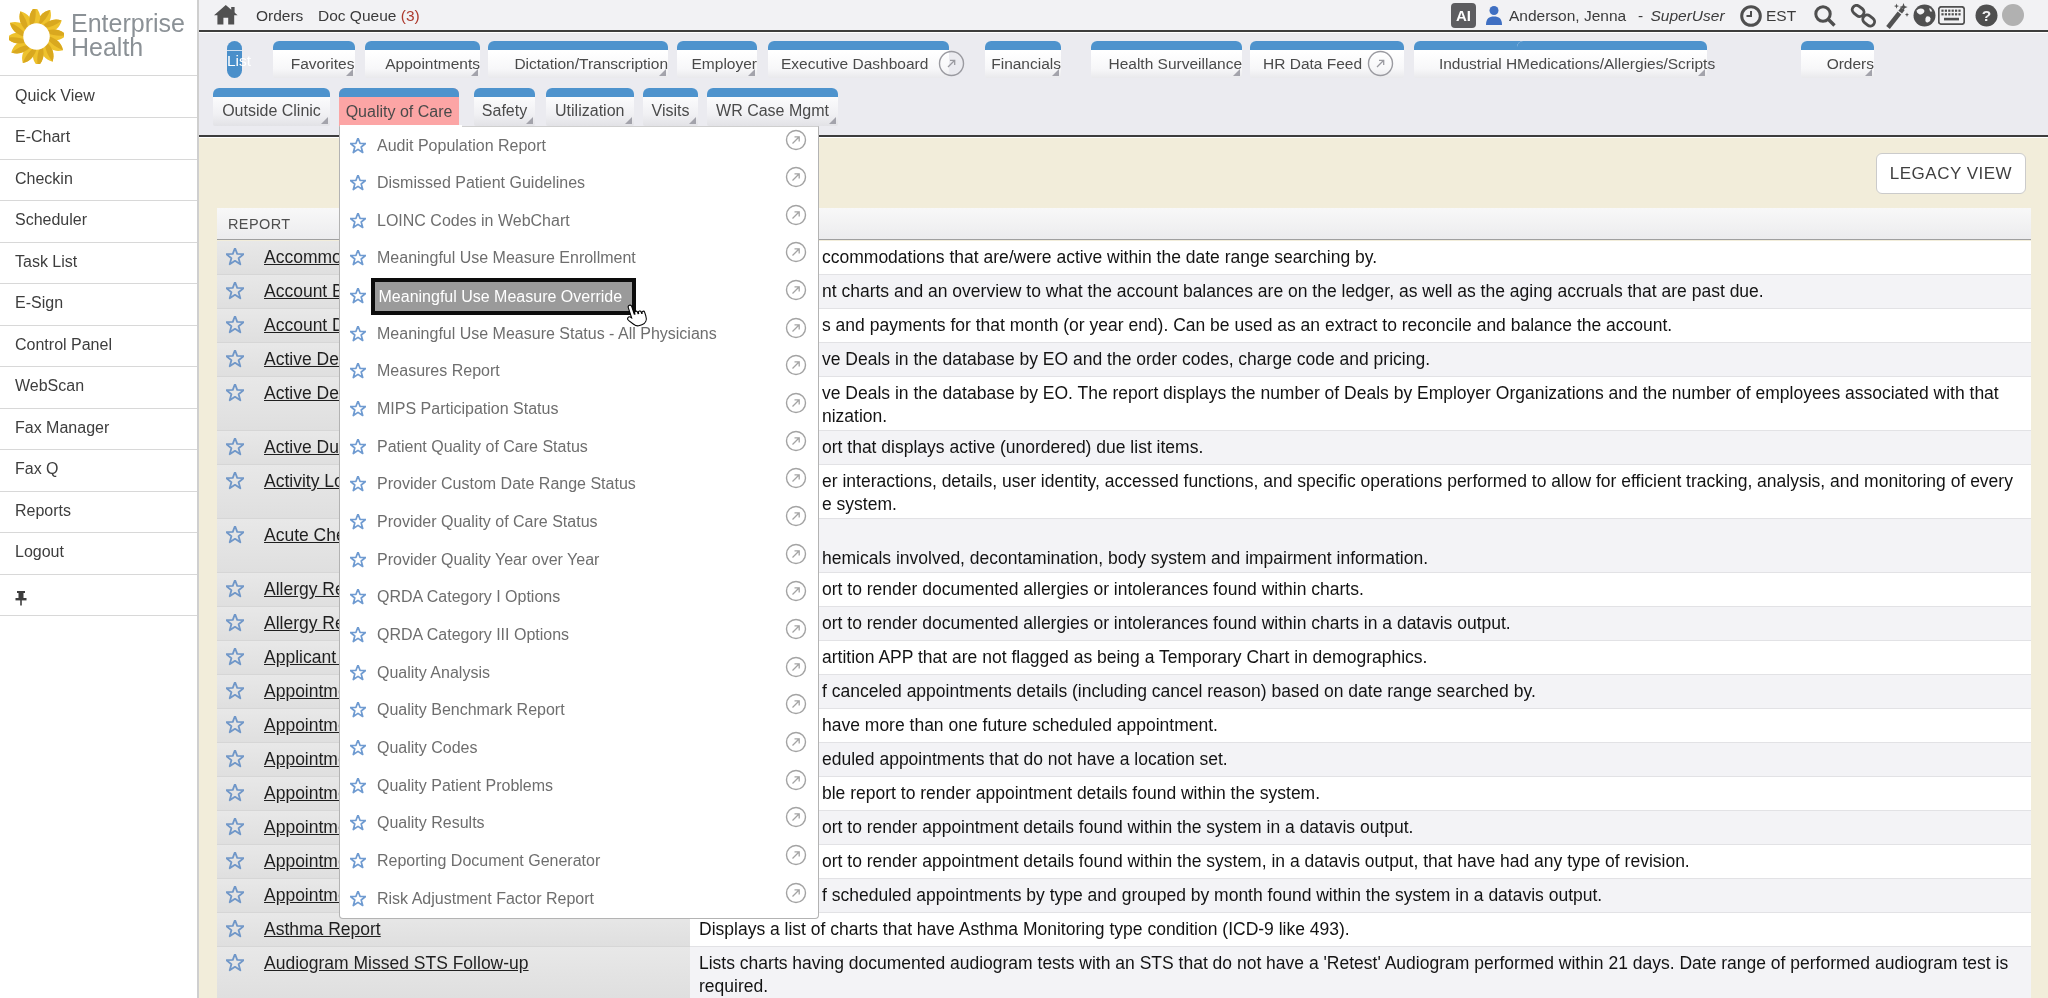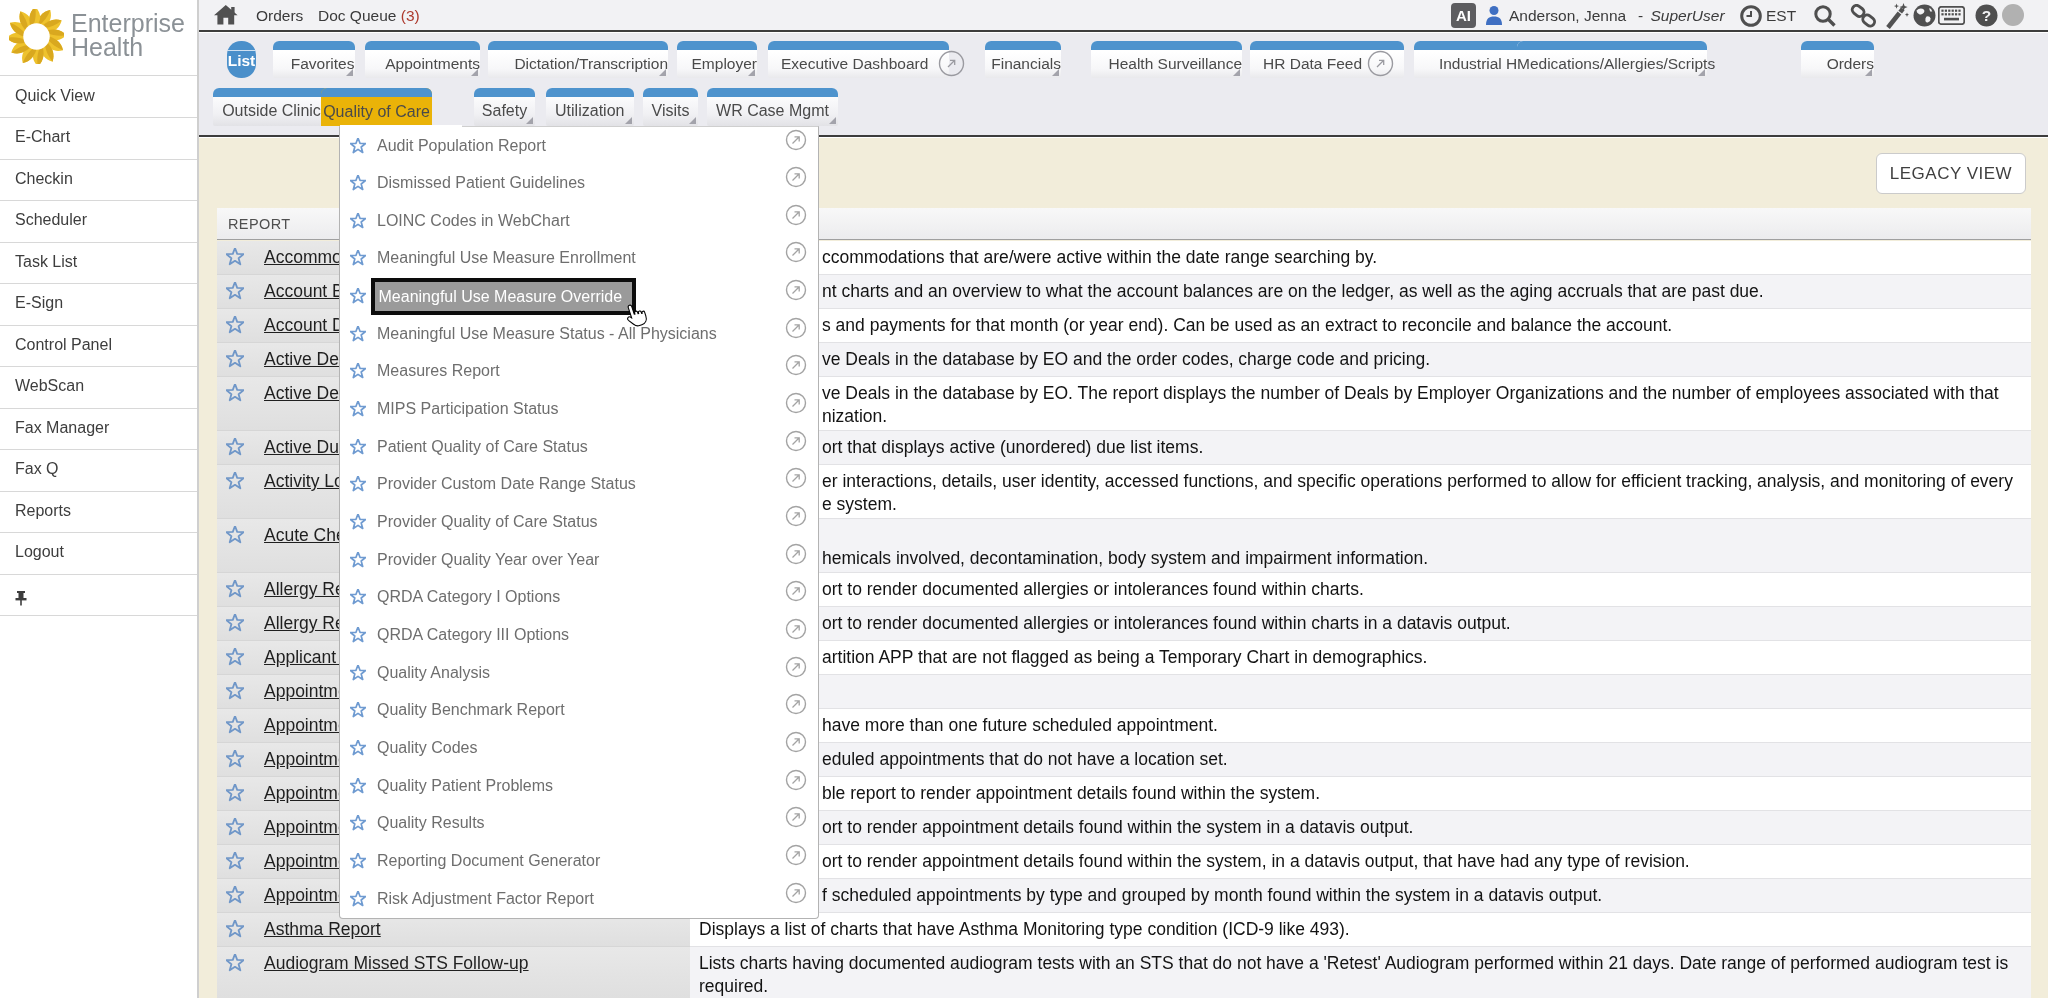--- a/index.html
+++ b/index.html
@@ -75,21 +75,21 @@
         <rect x="20.4" y="7.2" width="2.2" height="2.2"></rect>
         <rect x="6" y="11.8" width="15" height="2.6"></rect>
       </g>
     </svg>
 <svg class="abs" style="left:1975px;top:4px" width="23" height="23" viewBox="0 0 23 23">
       <circle cx="11.5" cy="11.5" r="11" fill="#4f4f4f"></circle>
       <text x="11.5" y="16.8" text-anchor="middle" font-family="Liberation Sans" font-size="15.5" font-weight="bold" fill="#f2f2f4">?</text>
     </svg>
 <div class="abs" style="left:2002px;top:4px;width:22px;height:22px;border-radius:50%;background:#b1b1b1"></div>
 <div class="abs" style="left:199px;top:33px;width:1849px;height:102px;background:#ebebf0;border-bottom:2px solid #3d3d3d"></div>
-<div class="abs" style="left:227px;top:41px;width:29px;height:37px;border-radius:14px;background:#4a8fca;color:#fff;font-weight:bold;font-size:15.5px;text-align:center;line-height:40px">List<div style="position:absolute;left:0;top:8.5px;width:100%;height:1.5px;background:#cfe0f0"></div></div>
+<div class="abs" style="left:227px;top:41px;width:15px;height:37px;border-radius:14px;background:#4a8fca;color:#fff;font-weight:normal;font-size:15.5px;text-align:center;line-height:40px">List<div style="position:absolute;left:0;top:8.5px;width:100%;height:1.5px;background:#cfe0f0"></div></div>
 <div class="tab1" style="left:272.5px;width:82px">
       <div class="cap"></div>
       <div class="lbl">Favorites</div>
       <div class="tri"></div>
     </div>
 <div class="tab1" style="left:365px;width:115px">
       <div class="cap"></div>
       <div class="lbl">Appointments</div>
       <div class="tri"></div>
     </div>
@@ -142,21 +142,21 @@
 <div class="tab1" style="left:1801px;width:73px">
       <div class="cap"></div>
       <div class="lbl">Orders</div>
       <div class="tri"></div>
     </div>
 <div class="tab2" style="left:213px;width:117px">
       <div class="cap"></div>
       <div class="lbl">Outside Clinic</div>
       <div class="tri"></div>
     </div>
-<div class="abs" style="left:321px;top:88px;width:111px;height:38px;border-radius:6px 6px 0 0;background:#eab308;z-index:30">
+<div class="abs" style="left:339px;top:88px;width:120px;height:38px;border-radius:6px 6px 0 0;background:#fca5a5;z-index:30">
       <div class="cap" style="position:absolute;left:0;top:0;width:100%;height:8.5px;background:#4e93cd;border-radius:6px 6px 0 0"></div>
       <div style="position:absolute;left:0;top:8.5px;width:100%;height:29px;line-height:29px;text-align:center;font-size:16px;color:#4a4a4a">Quality of Care</div>
     </div>
 <div class="tab2" style="left:474px;width:61px">
       <div class="cap"></div>
       <div class="lbl">Safety</div>
       <div class="tri"></div>
     </div>
 <div class="tab2" style="left:546px;width:87.5px">
       <div class="cap"></div>
@@ -255,20 +255,21 @@
       <polygon points="9.0,0.0 11.2,5.9 17.6,6.2 12.6,10.2 14.3,16.3 9.0,12.8 3.7,16.3 5.4,10.2 0.4,6.2 6.8,5.9" fill="none" stroke="#7097c8" stroke-width="1.8" stroke-linejoin="round"></polygon>
     </svg>
 <div class="lnk" style="top:647px">Applicant Charts</div>
 <div class="desc" style="left:822px;top:646.0px">artition APP that are not flagged as being a Temporary Chart in demographics.</div>
 <div class="abs" style="left:217px;top:674.5px;width:473px;height:33px;background:linear-gradient(180deg,#e8e8e8,#dfdfdf);border-bottom:1px solid #d6d6d6"></div>
 <div class="abs" style="left:690px;top:674.5px;width:1341px;height:33px;background:#f3f3f6;border-bottom:1px solid #e2e2e5"></div>
 <svg style="position:absolute;left:225.5px;top:682.0px" width="18" height="18" viewBox="0 0 18 18">
       <polygon points="9.0,0.0 11.2,5.9 17.6,6.2 12.6,10.2 14.3,16.3 9.0,12.8 3.7,16.3 5.4,10.2 0.4,6.2 6.8,5.9" fill="none" stroke="#7097c8" stroke-width="1.8" stroke-linejoin="round"></polygon>
     </svg>
 <div class="lnk" style="top:681px">Appointments Canceled</div>
+<div class="desc" style="left:822px;top:680.0px">f canceled appointments details (including cancel reason) based on date range searched by.</div>
 <div class="abs" style="left:217px;top:708.5px;width:473px;height:33px;background:linear-gradient(180deg,#e8e8e8,#dfdfdf);border-bottom:1px solid #d6d6d6"></div>
 <div class="abs" style="left:690px;top:708.5px;width:1341px;height:33px;background:#ffffff;border-bottom:1px solid #e2e2e5"></div>
 <svg style="position:absolute;left:225.5px;top:716.0px" width="18" height="18" viewBox="0 0 18 18">
       <polygon points="9.0,0.0 11.2,5.9 17.6,6.2 12.6,10.2 14.3,16.3 9.0,12.8 3.7,16.3 5.4,10.2 0.4,6.2 6.8,5.9" fill="none" stroke="#7097c8" stroke-width="1.8" stroke-linejoin="round"></polygon>
     </svg>
 <div class="lnk" style="top:715px">Appointments Duplicate</div>
 <div class="desc" style="left:822px;top:714.0px">have more than one future scheduled appointment.</div>
 <div class="abs" style="left:217px;top:742.5px;width:473px;height:33px;background:linear-gradient(180deg,#e8e8e8,#dfdfdf);border-bottom:1px solid #d6d6d6"></div>
 <div class="abs" style="left:690px;top:742.5px;width:1341px;height:33px;background:#f3f3f6;border-bottom:1px solid #e2e2e5"></div>
 <svg style="position:absolute;left:225.5px;top:750.0px" width="18" height="18" viewBox="0 0 18 18">

